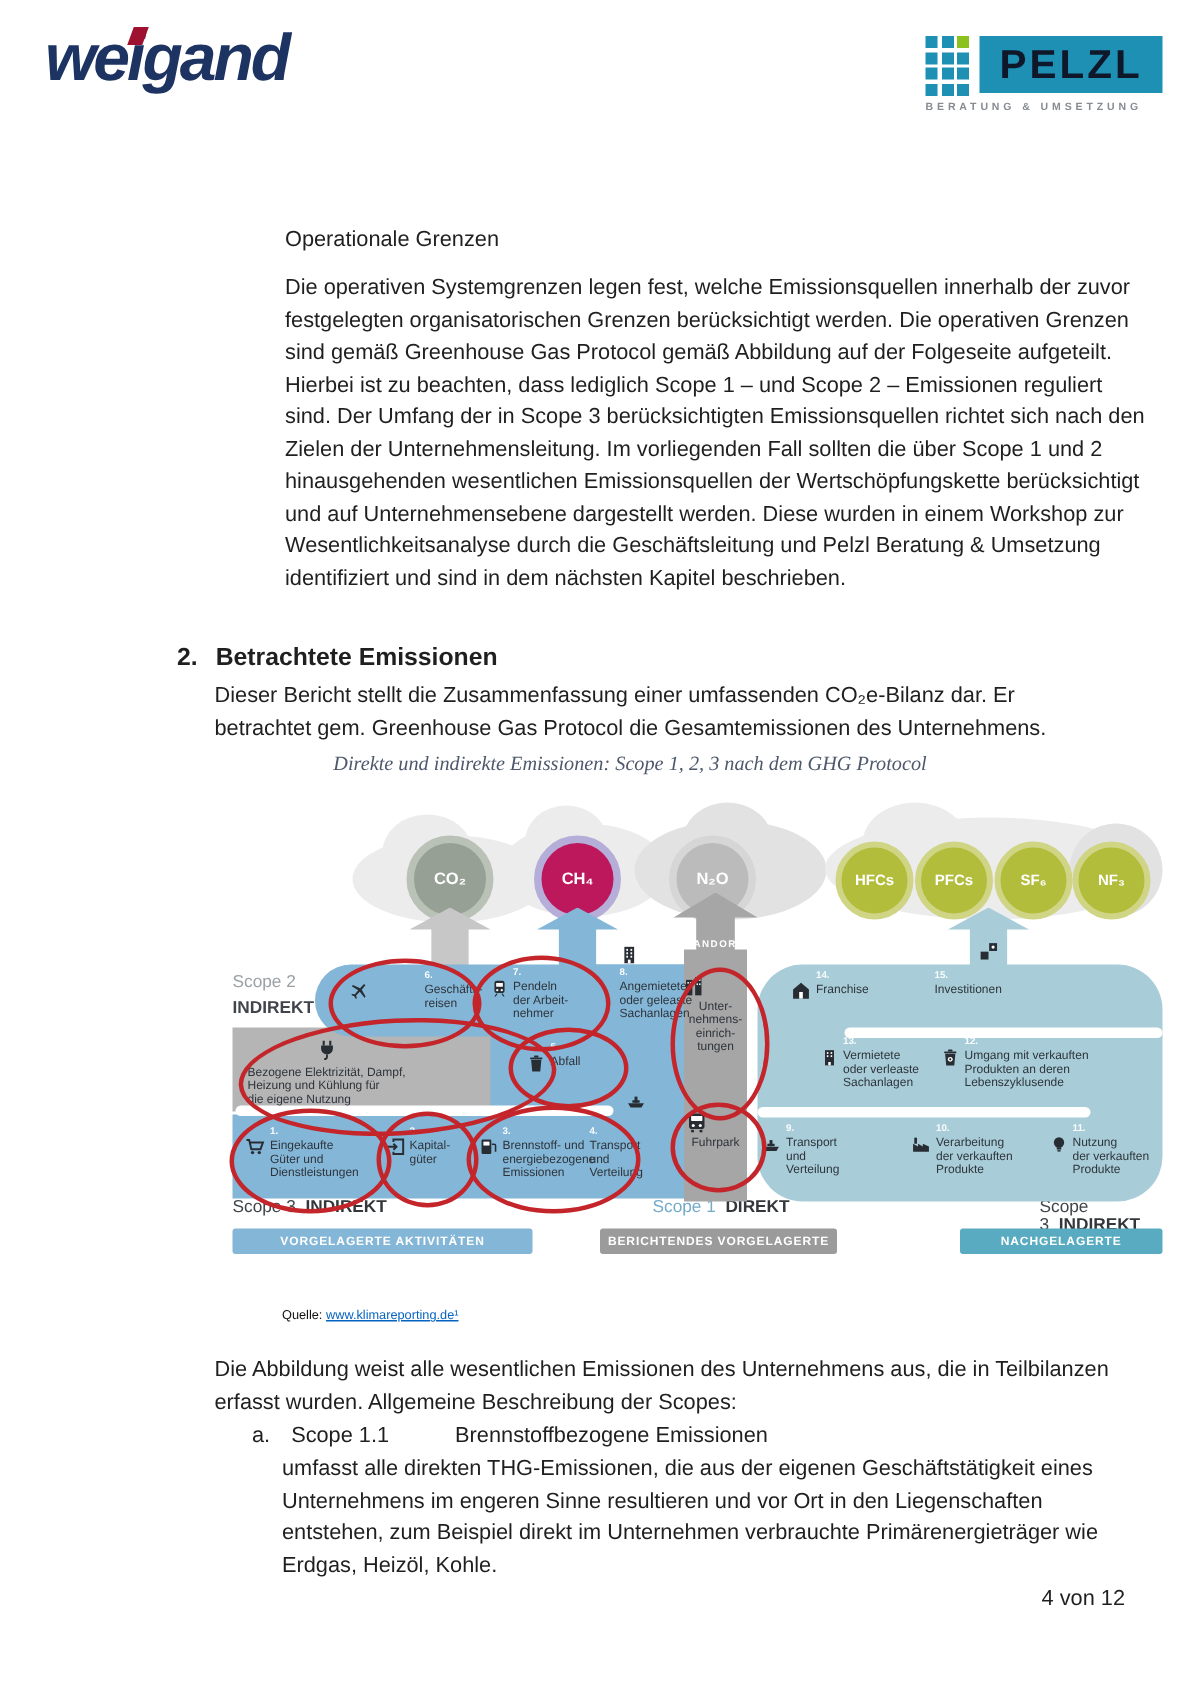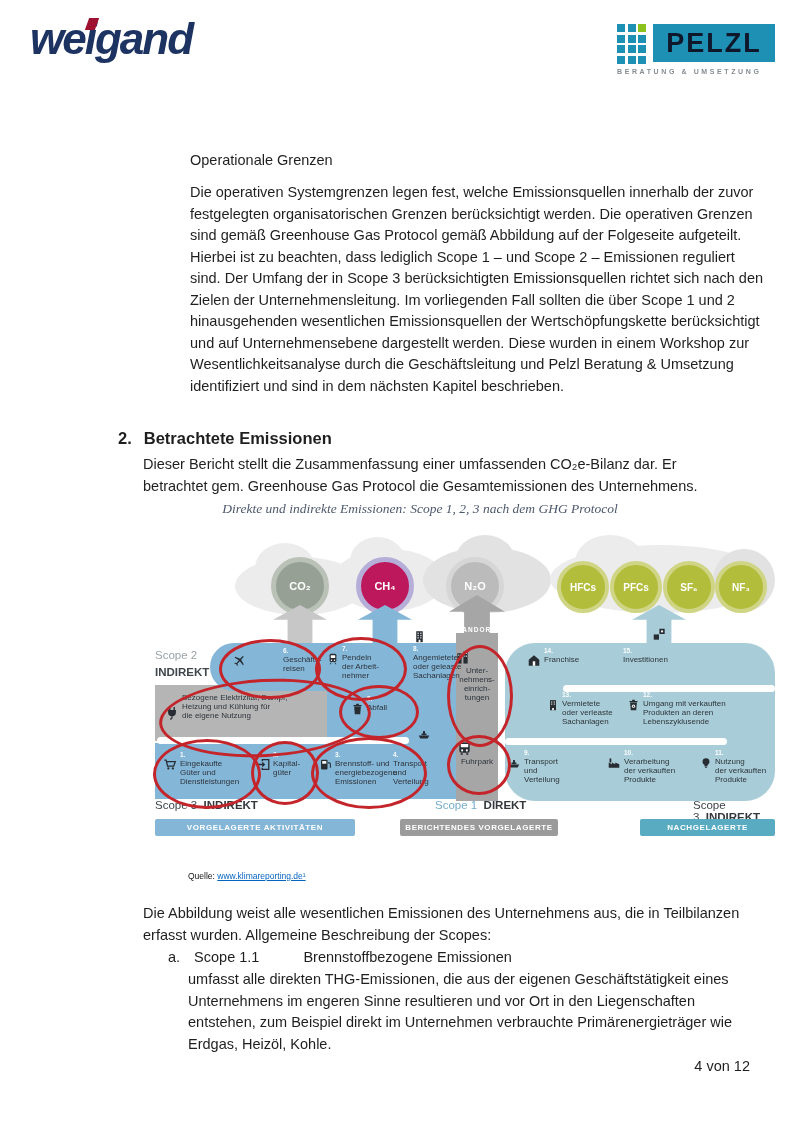--- a/index.html
+++ b/index.html
@@ -61,21 +61,21 @@
              clip-path:polygon(0 20%,96.5% 20%,96.5% 0,100% 50%,96.5% 100%,96.5% 80%,0 80%);
              text-align:center;line-height:22px;font-size:8px;color:#4a4a4a;letter-spacing:.3px;}
   .source{position:absolute;left:33px;top:336px;font-size:8.5px;color:#111;}
   .source a{color:#0563c1;}
 
   .ditem{position:absolute;font-size:8px;line-height:9px;color:#2e343a;z-index:6;}
   .ditem .dlabel{white-space:pre-line;}
   .ditem .dnum{display:block;font-size:6.5px;font-weight:bold;color:rgba(255,255,255,.95);line-height:8px;}
   .ditem.row{display:flex;gap:3px;align-items:flex-start;}
   .ditem.row .dicon{margin-top:7px;}
-  .ditem.row.vcenter{align-items:flex-end;}
+  .ditem.row.vcenter{align-items:center;flex-direction:column;}
   .ditem.row.vcenter .dicon{margin-top:0;}
   .ditem.col .dicon{display:block;margin-bottom:1px;}
   .ditem.center{text-align:center;}
   .ditem.center .dicon{display:block;margin:0 auto 1px;}
   .dicon svg{display:block;}
   .ico{fill:#272d33;}
 
   .rc{position:absolute;border:3px solid #c3252b;border-radius:50%;z-index:9;}
 </style>
 </head>

